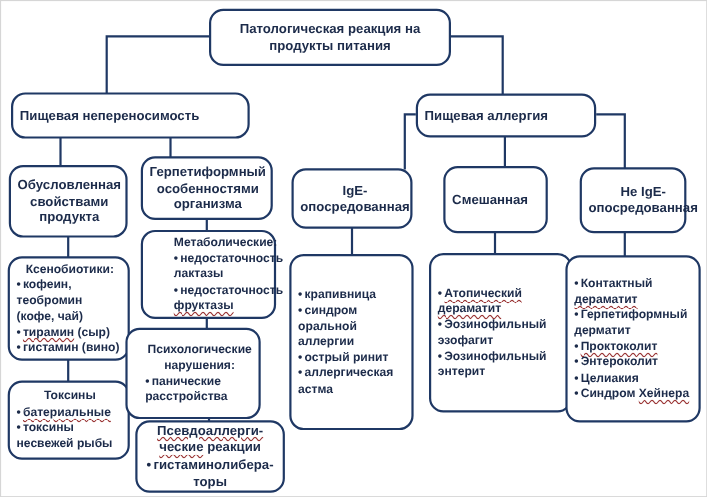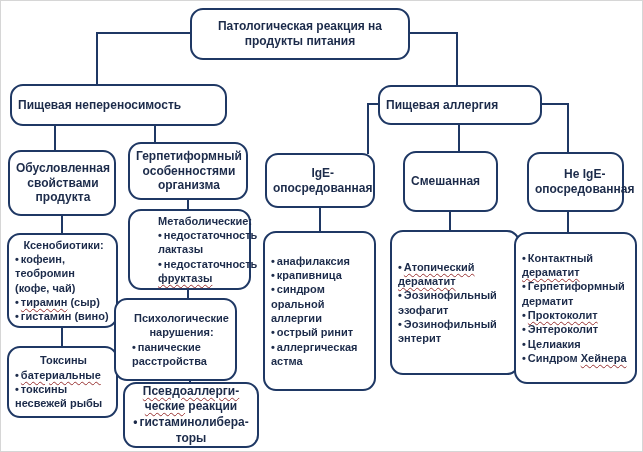--- a/index.html
+++ b/index.html
@@ -92,21 +92,20 @@
     </div>
     <div class="node list" style="left: 114px; top: 298px; width: 123px; height: 83px; padding-left: 16px;">
       <div class="heading"><span>Психологические нарушения:</span></div>
       <div class="item"><span class="bullet">•</span><span>панические расстройства</span></div>
     </div>
     <div class="node center-list" style="left: 123px; top: 382px; width: 136px; height: 66px;">
       <div class="heading"><span class="miss">Псевдоаллерги-ческие</span><span> реакции</span></div>
       <div class="item"><span class="bullet">•</span><span>гистаминолибера-торы</span></div>
     </div>
     <div class="node list" style="left: 263px; top: 231px; width: 113px; height: 160px;">
-      <div class="item"><span class="bullet">•</span><span>анафилаксия</span></div>
       <div class="item"><span class="bullet">•</span><span>крапивница</span></div>
       <div class="item"><span class="bullet">•</span><span>синдром оральной аллергии</span></div>
       <div class="item"><span class="bullet">•</span><span>острый ринит</span></div>
       <div class="item"><span class="bullet">•</span><span>аллергическая астма</span></div>
     </div>
     <div class="node list" style="left: 390px; top: 230px; width: 130px; height: 145px;">
       <div class="item"><span class="bullet">•</span><span class="miss">Атопический дераматит</span></div>
       <div class="item"><span class="bullet">•</span><span>Эозинофильный эзофагит</span></div>
       <div class="item"><span class="bullet">•</span><span>Эозинофильный энтерит</span></div>
     </div>

